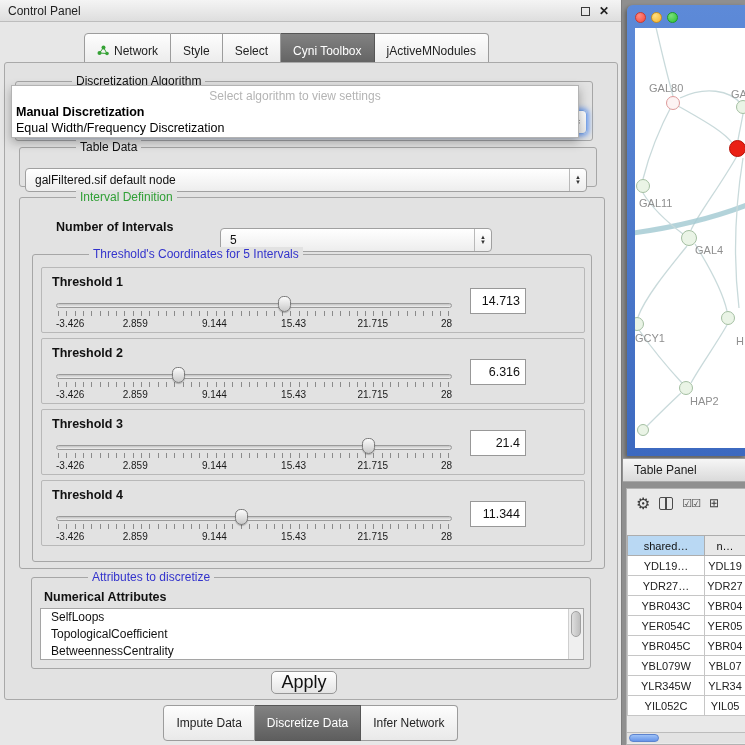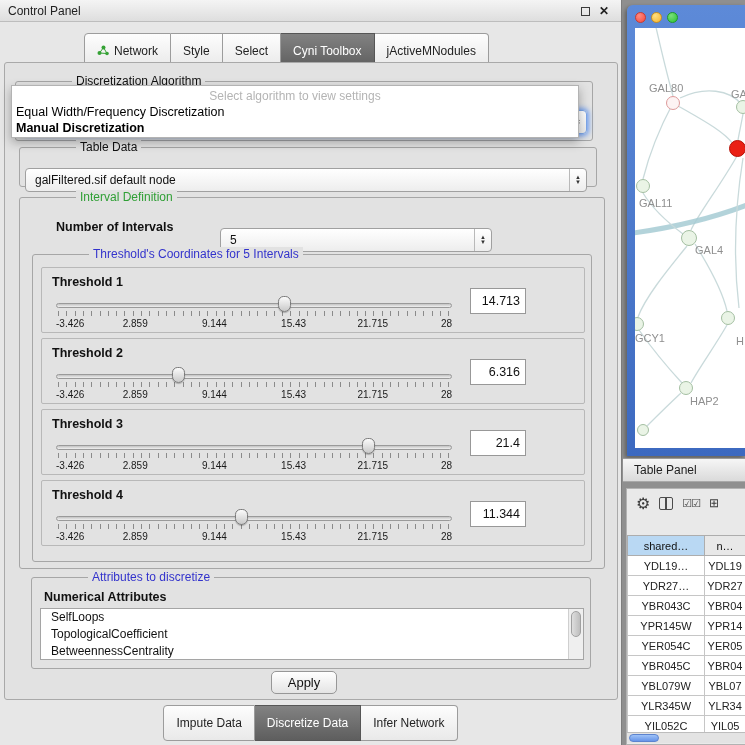--- a/index.html
+++ b/index.html
@@ -66,21 +66,21 @@
   .thumb{position:absolute;top:2px;width:13px;height:16px;margin-left:-7px;background:linear-gradient(#fbfbfb,#c9c9c9);border:1px solid #7b7b7b;border-radius:6px 6px 7px 7px;box-shadow:0 1px 1px rgba(0,0,0,.25);}
   .value-box{position:absolute;left:428px;top:20px;width:56px;height:26px;background:#fff;border:1px solid #989898;font-size:12.5px;text-align:right;padding:5px 5px 0 0;color:#111;}
 
   #attr-group{left:26px;top:514px;width:560px;height:92px;}
   #attr-sub{position:absolute;left:12px;top:12px;font-weight:bold;font-size:12.5px;}
   #attr-list{position:absolute;left:8px;top:30px;width:544px;height:52px;background:#fff;border:1px solid #a5a5a5;overflow:hidden;}
   .attr-item{height:17px;line-height:17px;padding-left:10px;font-size:12px;color:#111;}
   #attr-scroll{position:absolute;right:0;top:0;width:15px;height:100%;background:#efefef;border-left:1px solid #cfcfcf;}
   #attr-scroll .sthumb{position:absolute;left:2px;right:2px;top:2px;height:26px;background:linear-gradient(90deg,#dedede,#bdbdbd);border:1px solid #a0a0a0;border-radius:5px;}
 
-  #apply-btn{position:absolute;left:266px;top:608px;width:66px;height:23px;background:linear-gradient(#ffffff,#e4e4e4);border:1px solid #979797;border-radius:5px;font-size:13px;color:#111;}
+  #apply-btn{position:absolute;left:266px;top:608px;width:66px;height:23px;background:linear-gradient(#ffffff,#e4e4e4);border:1px solid #979797;border-radius:5px;font-size:18px;color:#111;}
 
   
   #net-window{position:absolute;left:627px;top:5px;width:118px;height:451px;background:linear-gradient(#5d8ad8,#3c69c0);border-radius:6px 0 0 0;box-shadow:-2px 2px 4px rgba(0,0,0,.35);}
   .light{position:absolute;top:7px;width:11px;height:11px;border-radius:50%;}
   #light-close{left:8px;background:radial-gradient(circle at 35% 30%,#ff8a80,#f4493d);border:1px solid #c93a32;}
   #light-min{left:24px;background:radial-gradient(circle at 35% 30%,#ffe082,#f7b32b);border:1px solid #c78f1e;}
   #light-zoom{left:40px;background:radial-gradient(circle at 35% 30%,#7ae07a,#2bc232);border:1px solid #1f9b27;}
   #net-canvas{position:absolute;left:8px;top:23px;right:0;bottom:8px;background:#fff;overflow:hidden;}
   #edges{position:absolute;left:0;top:0;}
   .edge{stroke:#c9dadb;fill:none;stroke-width:1.3px;}
@@ -152,22 +152,22 @@
           <span class="combo-text"></span>
           <span class="combo-stepper">
               <span>▲</span>
               <span>▼</span>
             </span>
         </div>
       </div>
 
       <div id="algo-popup">
         <div class="popup-placeholder">Select algorithm to view settings</div>
+        <div class="popup-option bold">Manual Discretization</div>
         <div class="popup-option">Equal Width/Frequency Discretization</div>
-        <div class="popup-option bold">Manual Discretization</div>
       </div>
 
       <div id="tabledata-group" class="groupbox">
         <span class="legend">Table Data</span>
         <div id="tabledata-combo" class="combobox">
           <span class="combo-text">galFiltered.sif default node</span>
           <span class="combo-stepper">
               <span>▲</span>
               <span>▼</span>
             </span>
@@ -354,24 +354,20 @@
           </tr>
         <tr>
             <td>YDR27…</td>
             <td>YDR27</td>
           </tr>
         <tr>
             <td>YBR043C</td>
             <td>YBR04</td>
           </tr>
         <tr>
-            <td>YPR145W</td>
-            <td>YPR14</td>
-          </tr>
-        <tr>
             <td>YER054C</td>
             <td>YER05</td>
           </tr>
         <tr>
             <td>YBR045C</td>
             <td>YBR04</td>
           </tr>
         <tr>
             <td>YBL079W</td>
             <td>YBL07</td>

